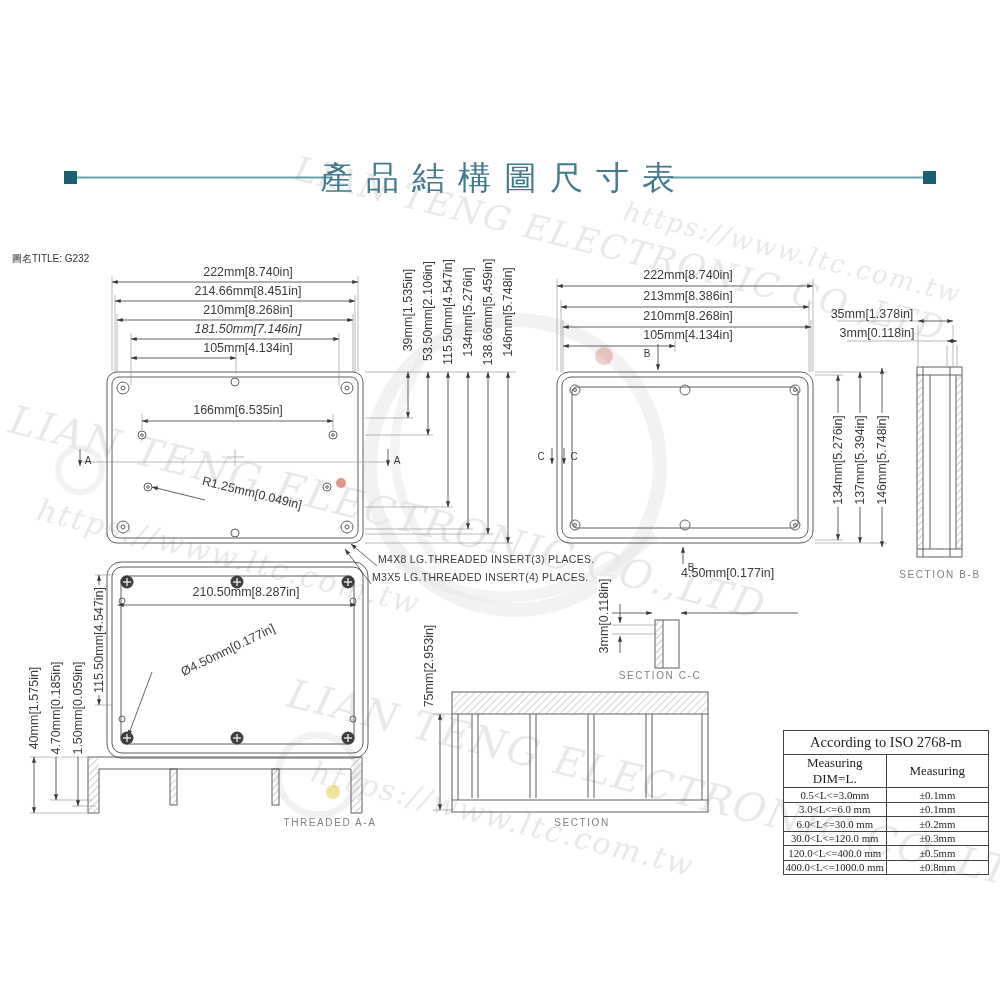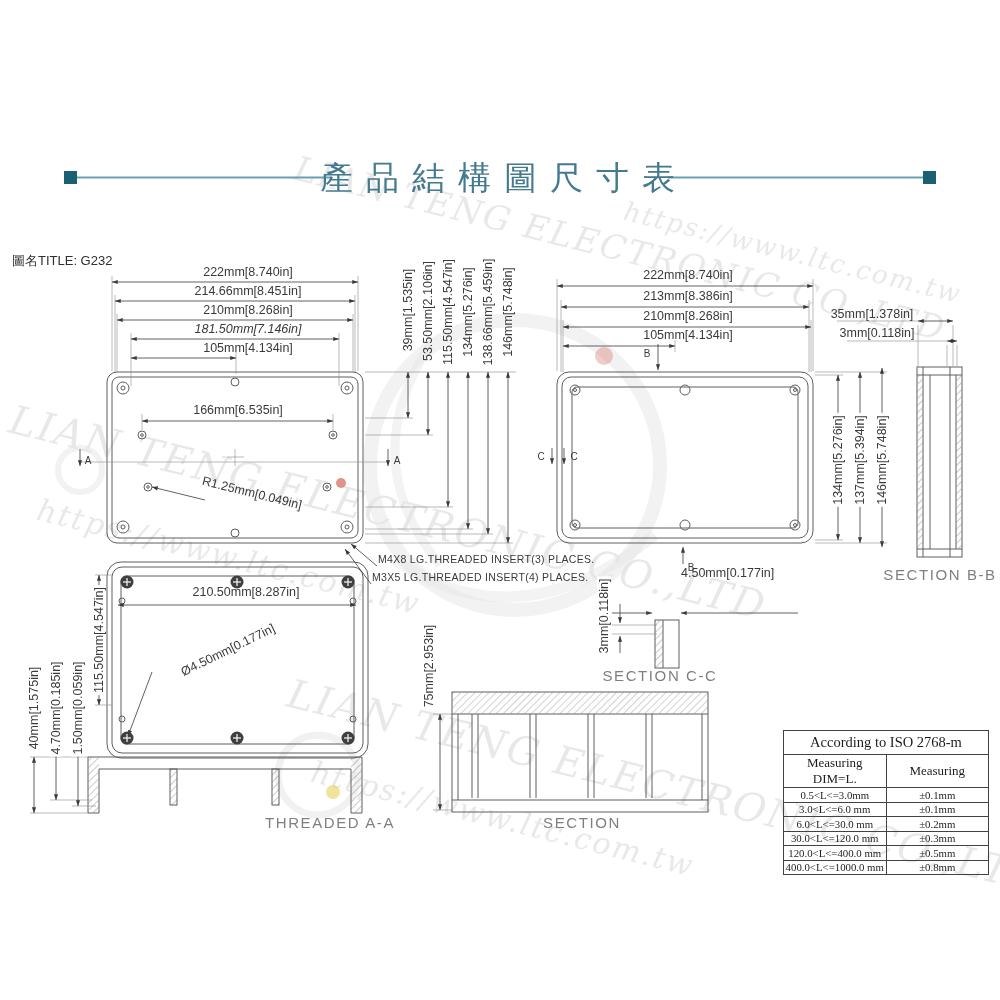--- a/index.html
+++ b/index.html
@@ -4,24 +4,24 @@
 <style>
   html,body{margin:0;padding:0;}
   body{width:1000px;height:1000px;background:#ffffff;position:relative;overflow:hidden;
        font-family:"Liberation Sans",sans-serif;}
   .l,.c,.cv,.cd14,.cdm26{position:absolute;white-space:nowrap;font-size:12.5px;color:#3a3a3a;z-index:3;}
   .c{transform:translate(-50%,-50%);}
   .cv{transform:translate(-50%,-50%) rotate(-90deg);}
   .cd14{transform:translate(-50%,-50%) rotate(14deg);}
   .cdm26{transform:translate(-50%,-50%) rotate(-26deg);}
   .bg{background:#ffffff;padding:0 2px;}
-  .sec{font-size:15px;color:#7f7f7f;letter-spacing:1.6px;text-align:center;}
+  .sec{font-size:10px;color:#7f7f7f;letter-spacing:1.6px;text-align:center;}
   .small{font-size:10px;}
   .note{font-size:10.5px;color:#3a3a3a;letter-spacing:.3px;}
-  .doc{font-size:13px;color:#2f2f2f;}
+  .doc{font-size:10px;color:#2f2f2f;}
   .title{font-size:33px;color:#447a8e;letter-spacing:13px;font-weight:400;}
   .wm{position:absolute;z-index:1;color:#dadada;opacity:.6;font-family:"DejaVu Serif",serif;
       font-style:italic;white-space:nowrap;letter-spacing:2px;transform:rotate(14deg);transform-origin:left top;}
   svg.canvas{position:absolute;left:0;top:0;z-index:2;}
   table.tol{position:absolute;left:783px;top:730px;width:206px;border-collapse:collapse;z-index:3;
             font-family:"Liberation Serif",serif;color:#1d1d1d;background:transparent;table-layout:fixed;}
   table.tol td{border:1px solid #424242;text-align:center;padding:0;overflow:hidden;}
   .tol .t td{font-size:14.5px;height:23px;}
   .tol .h td{font-size:13px;height:17px;}
   .tol .r td{font-size:10.8px;height:13.5px;}

